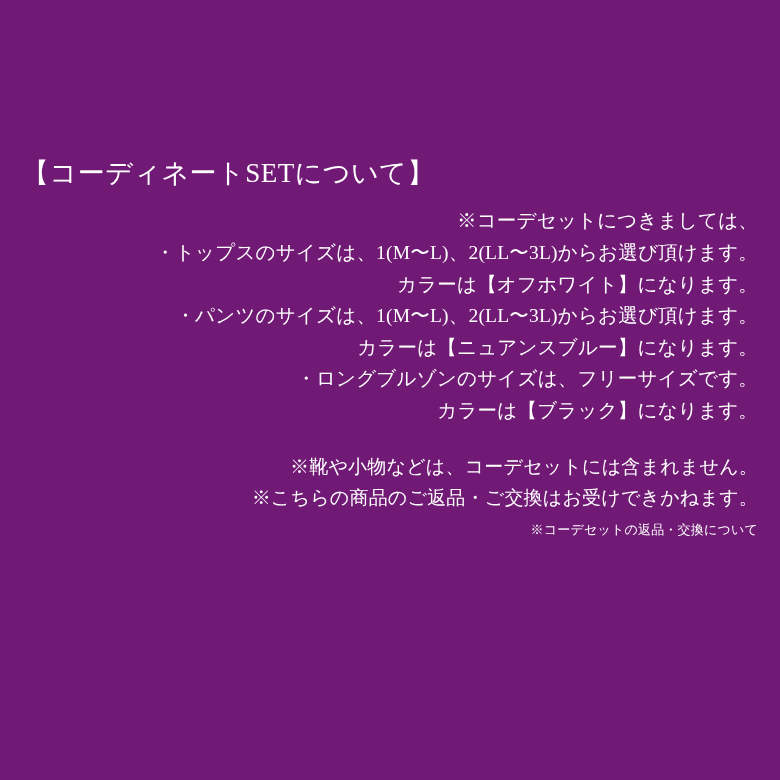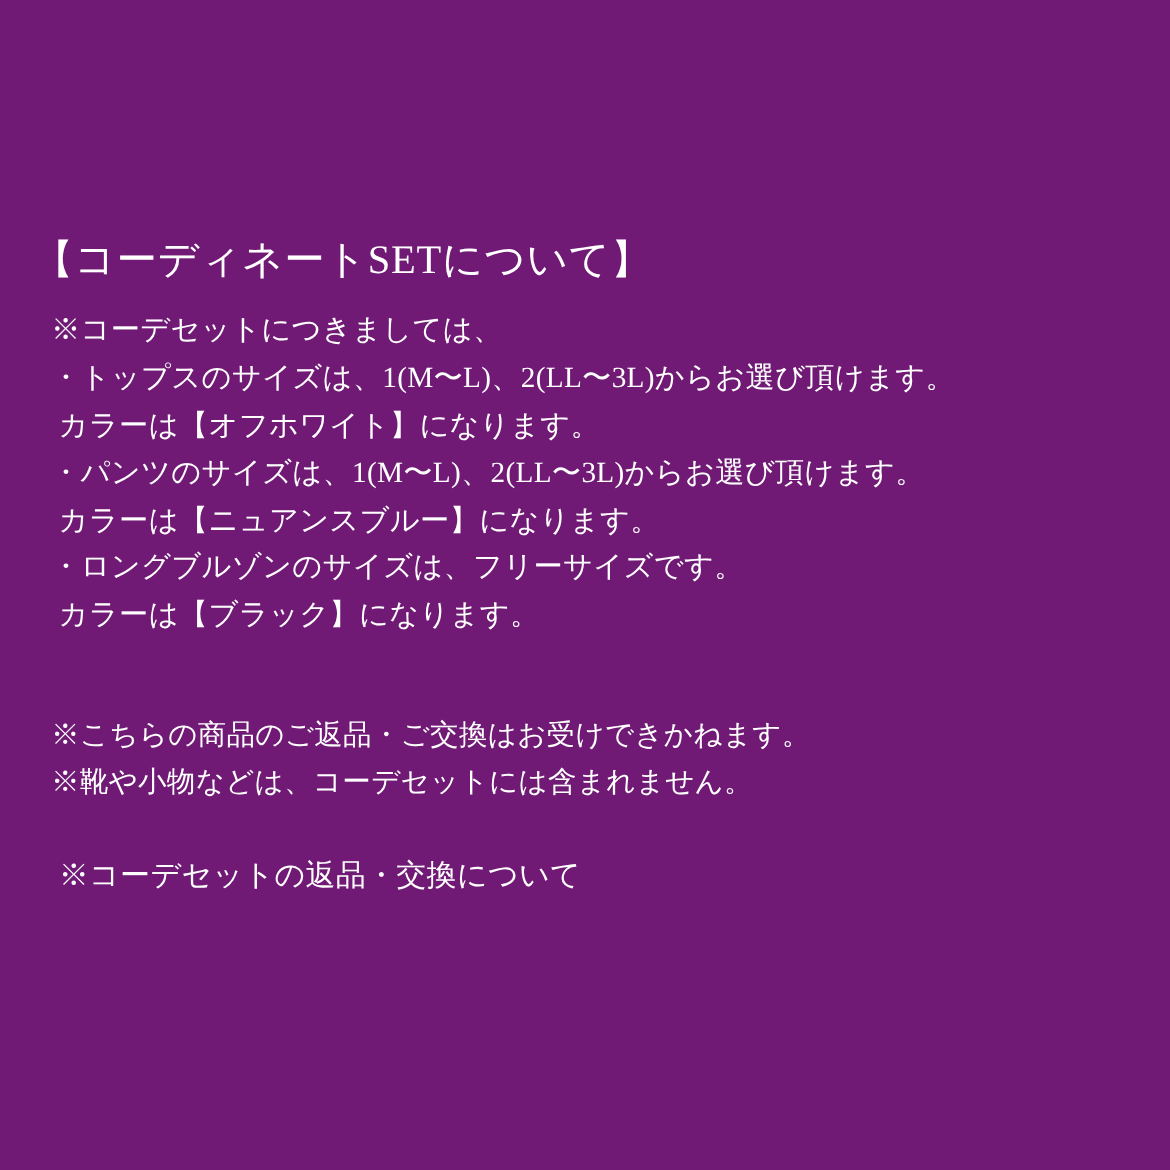--- a/index.html
+++ b/index.html
@@ -35,22 +35,23 @@
     font-size: 27px;
     line-height: 1.35;
     color: #ffffff;
     font-weight: 400;
     letter-spacing: 0.5px;
     margin: 0 0 14px 0;
     font-family: "Liberation Serif", "DejaVu Serif", serif;
   }
 
   .block {
-    margin: 12px;
+    margin: 0;
     padding: 0;
+    text-align: right;
   }
 
   .line {
     font-size: 19.5px;
     line-height: 1.62;
     color: #ffffff;
     letter-spacing: 0.2px;
     white-space: pre;
     font-family: "Liberation Serif", "DejaVu Serif", serif;
   }
@@ -61,21 +62,21 @@
 
   .gap-small {
     height: 6px;
   }
 
   .notes .line {
     font-size: 19px;
   }
 
   .small .line {
-    font-size: 20px;
+    font-size: 13px;
     line-height: 1.6;
   }
 </style>
 </head>
 <body>
 
 <div class="panel">
   <div class="content">
 
     <h1 class="heading">【コーディネートSETについて】</h1>
@@ -86,22 +87,22 @@
       <div class="line"> カラーは【オフホワイト】になります。</div>
       <div class="line">・パンツのサイズは、1(M〜L)、2(LL〜3L)からお選び頂けます。</div>
       <div class="line"> カラーは【ニュアンスブルー】になります。</div>
       <div class="line">・ロングブルゾンのサイズは、フリーサイズです。</div>
       <div class="line"> カラーは【ブラック】になります。</div>
     </div>
 
     <div class="gap"></div>
 
     <div class="block notes">
+      <div class="line">※靴や小物などは、コーデセットには含まれません。</div>
       <div class="line">※こちらの商品のご返品・ご交換はお受けできかねます。</div>
-      <div class="line">※靴や小物などは、コーデセットには含まれません。</div>
     </div>
 
     <div class="gap-small"></div>
 
     <div class="block small">
       <div class="line"> ※コーデセットの返品・交換について</div>
     </div>
 
   </div>
 </div>

